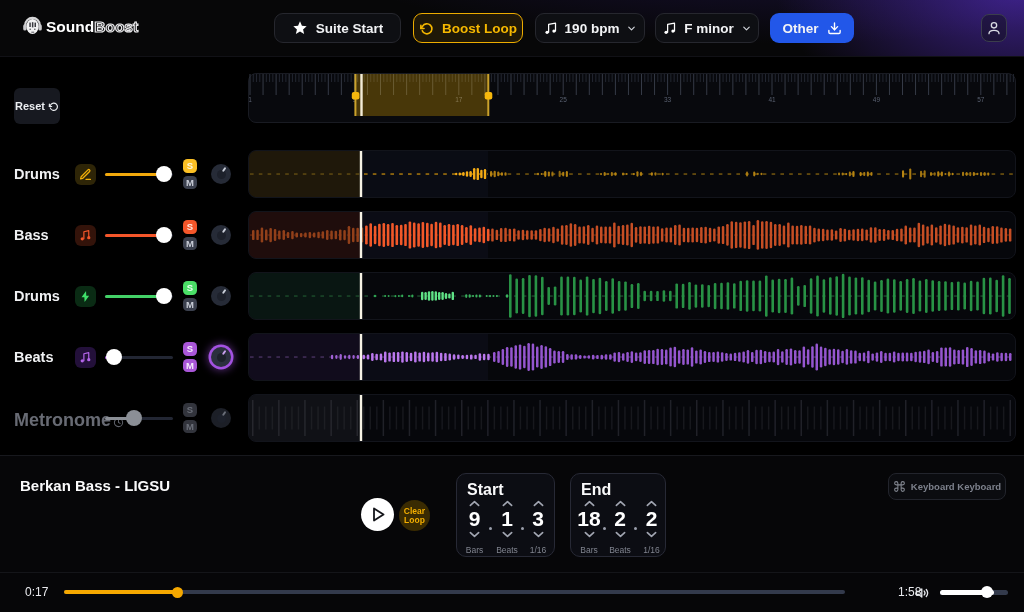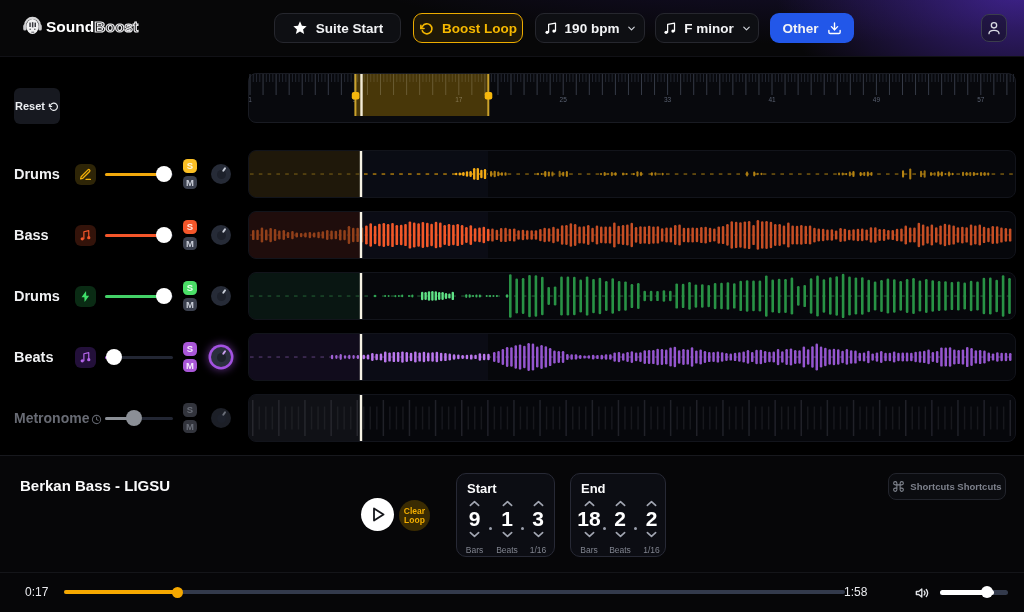--- a/index.html
+++ b/index.html
@@ -53,21 +53,21 @@
   
   #bottom { position:absolute; left:0; top:455px; width:1024px; height:157px;
     background:#060608; border-top:1px solid #17181d; }
   #songtitle { position:absolute; left:20px; top:477px; font-size:15px; font-weight:700; color:#fafafb; }
   #playbtn { position:absolute; left:361px; top:498px; width:33px; height:33px; border-radius:50%; background:#fff; }
   #clearloop2 { position:absolute; left:399px; top:500px; width:31px; height:31px; border-radius:50%;
     background:#3a2b02; color:#f3ae00; font-size:8.5px; font-weight:800; line-height:9px;
     display:flex; align-items:center; justify-content:center; text-align:center; }
   .cpanel { position:absolute; top:473px; height:84px; background:#0c0d13;
     border:1px solid #272935; border-radius:10px; }
-  .cpanel .ptitle { position:absolute; left:10px; top:7px; font-size:13px; font-weight:700; color:#fafafb; }
+  .cpanel .ptitle { position:absolute; left:10px; top:7px; font-size:16px; font-weight:700; color:#fafafb; }
   .cdot { position:absolute; top:52px; width:3px; height:3px; border-radius:50%; background:#9a9eab; }
   #kbd { position:absolute; left:888px; top:473px; width:118px; height:27px; white-space:nowrap; background:#0b0c10;
     border:1px solid #22242c; border-radius:8px; color:#7d818c; font-size:9.5px; font-weight:600;
     display:flex; align-items:center; justify-content:center; gap:5px; }
   #pbar { position:absolute; left:0; top:572px; width:1024px; height:40px; border-top:1px solid #141519; }
   .time { position:absolute; top:585px; font-size:12px; color:#e9eaee; }
   #ptrack { position:absolute; left:64px; top:590px; width:781px; height:4px; border-radius:2px; background:#333a4c; }
   #pfill { position:absolute; left:0; top:0; width:114px; height:4px; border-radius:2px; background:#f5a800; }
   #pthumb { position:absolute; left:172px; top:586.5px; width:11px; height:11px; border-radius:50%; background:#f5a800; }
   #vtrack { position:absolute; left:940px; top:589.5px; width:68px; height:5px; border-radius:3px; background:#333a4c; }
@@ -480,21 +480,21 @@
     <div class="sthumb" style="left:0.5px; background:#fff;"></div>
   </div>
 <div class="sm" style="top:342px; background:#a956d8; color:#f6ebfd;">S</div>
 <div class="sm" style="top:358.5px; background:#a956d8; color:#f6ebfd;">M</div>
 <div class="knob" style="top:347px; background:#2b303e; box-shadow:0 0 0 2.5px #a352e0, 0 0 9px 3px rgba(163,82,224,0.55);">
     <div class="dot"></div>
     <div class="tw" style="transform:rotate(35deg);">
       <div class="tick" style="background:#c9a0ee;"></div>
     </div>
   </div>
-<div class="tlabel" style="top:410px; color:#686b74; font-size:14px;">Metronome<svg width="11" height="11" viewBox="0 0 24 24" fill="none" stroke="#5f626b" stroke-width="2.2" style="vertical-align:-1.5px; margin-left:2px;">
+<div class="tlabel" style="top:410px; color:#686b74; font-size:18px;">Metronome<svg width="11" height="11" viewBox="0 0 24 24" fill="none" stroke="#5f626b" stroke-width="2.2" style="vertical-align:-1.5px; margin-left:2px;">
       <circle cx="12" cy="12" r="9"></circle>
       <path d="M12 7v5l3.5 2" stroke-linecap="round"></path>
     </svg></div>
 <div class="slider" style="top:416.5px;">
     <div class="sfill" style="width:29.0px; background:#8b8f96;"></div>
     <div class="sthumb" style="left:21.0px; background:#8b8f96;"></div>
   </div>
 <div class="sm" style="top:403px; background:#32343c; color:#6a6e78;">S</div>
 <div class="sm" style="top:419.5px; background:#32343c; color:#6a6e78;">M</div>
 <div class="knob" style="top:408px; background:#1c1f27; ">
@@ -1576,30 +1576,30 @@
       </svg></div>
     <div style="position:absolute; left:60.5px; top:71px; width:40px; text-align:center; font-size:8.5px; color:#80848f;">1/16</div>
     <div class="cdot" style="left:32.0px; top:52.5px;"></div>
     <div class="cdot" style="left:63.2px; top:52.5px;"></div>
 </div>
 
 <div id="kbd">
   <svg width="13" height="13" viewBox="0 0 24 24" fill="none" stroke="#81858f" stroke-width="2">
       <path d="M9 9V6a3 3 0 1 0-3 3h3zm0 0v6m0-6h6m-6 6v3a3 3 0 1 1-3-3h3zm6-6h3a3 3 0 1 0-3-3v3zm0 6v3a3 3 0 1 0 3-3h-3zm0 0V9"></path>
     </svg>
-  <span>Shortcuts Shortcuts</span>
+  <span>Keyboard Keyboard</span>
 </div>
 
 <div id="pbar"></div>
 <div class="time" style="left:25px;">0:17</div>
 <div id="ptrack">
     <div id="pfill"></div>
   </div>
 <div id="pthumb"></div>
-<div class="time" style="left:844px;">1:58</div>
+<div class="time" style="left:898px;">1:58</div>
 <svg class="abs" style="left:914px; top:585.5px;" width="16" height="14" viewBox="0 0 24 21" fill="none" stroke="#e2e4e8" stroke-width="2">
     <path d="M3.5 8.2 v4.6 h3.6 l4.6 3.8 V4.4 L7.1 8.2 H3.5z" stroke-linejoin="round"></path>
     <path d="M15.3 7.6a4.4 4.4 0 0 1 0 5.8" stroke-linecap="round"></path>
     <path d="M18.4 5.2a8.6 8.6 0 0 1 0 10.6" stroke-linecap="round"></path>
   </svg>
 <div id="vtrack">
     <div id="vfill"></div>
   </div>
 <div id="vthumb"></div>
 

